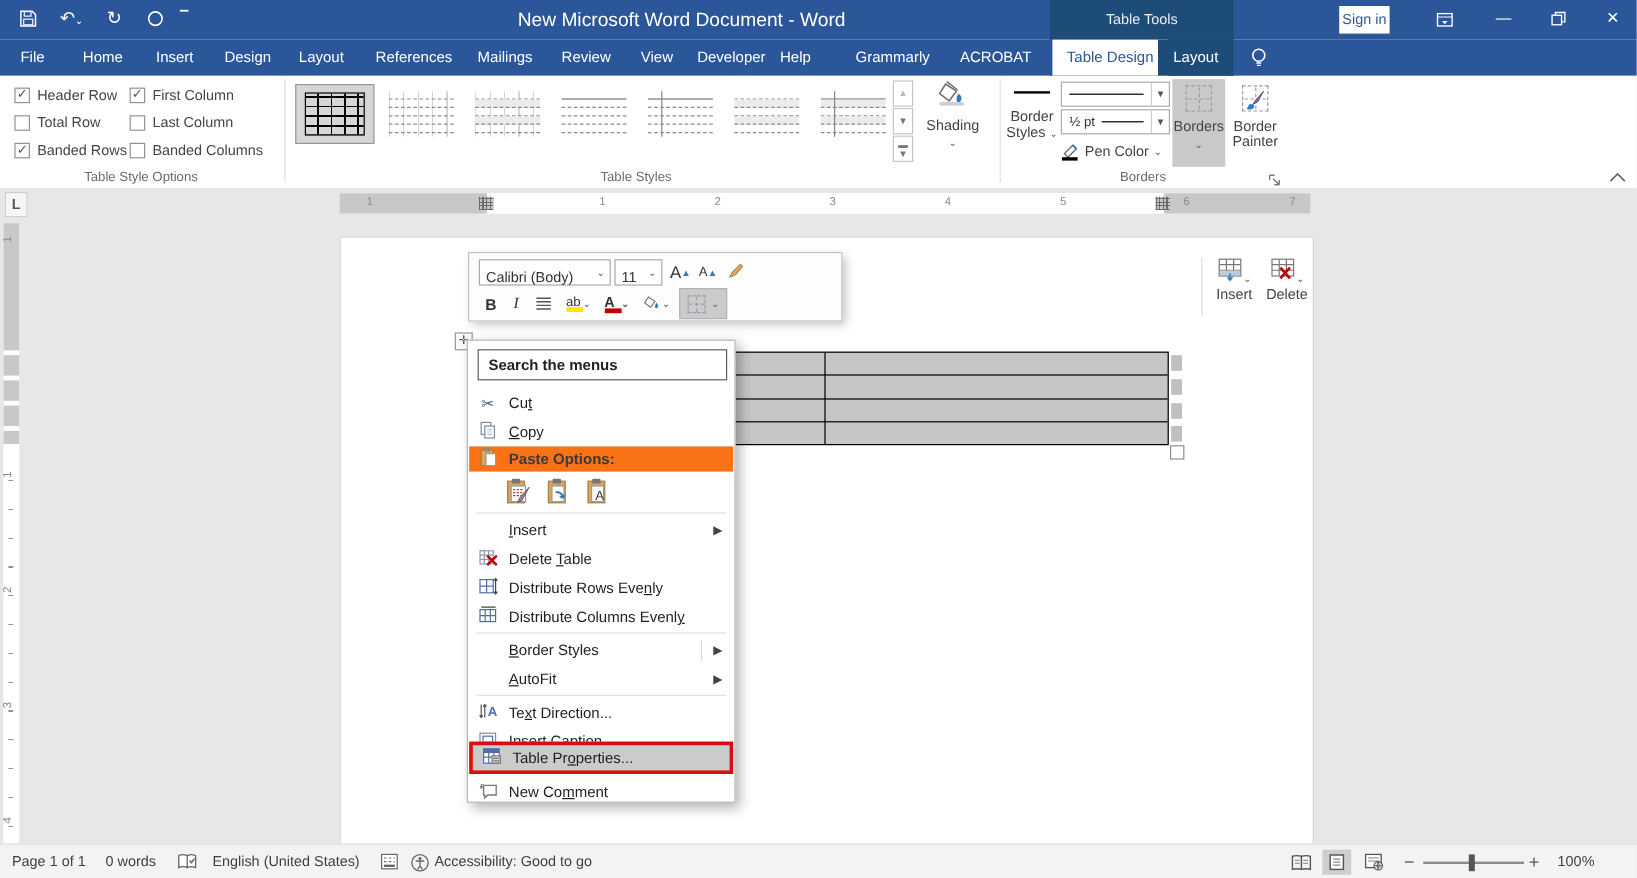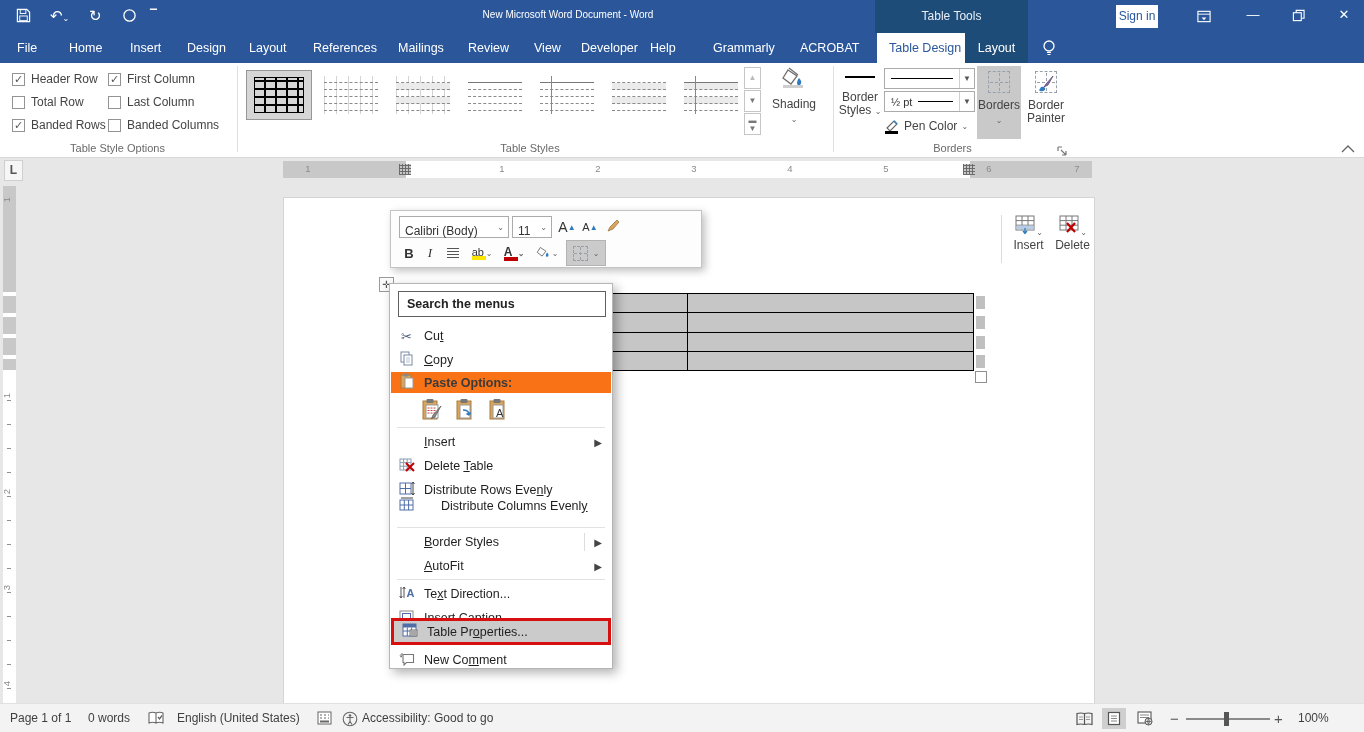--- a/index.html
+++ b/index.html
@@ -3,21 +3,21 @@
 <meta charset="utf-8">
 <style>
   * { margin:0; padding:0; box-sizing:border-box; }
   html,body { width:1364px; height:732px; overflow:hidden; }
   body { font-family:"Liberation Sans", sans-serif; position:relative; background:#e7e7e7; }
   .abs { position:absolute; }
 
   
   #titlebar { position:absolute; left:0; top:0; width:1364px; height:33px; background:#2b579a; color:#fff; z-index:30; }
   .qat-btn { position:absolute; top:6px; color:#fff; font-size:15px; line-height:20px; cursor:default; }
-  #title-text { position:absolute; top:9px; left:413px; width:310px; text-align:center; font-size:10px; color:#fff; white-space:nowrap; }
+  #title-text { position:absolute; top:9px; left:413px; width:310px; text-align:center; font-size:16px; color:#fff; white-space:nowrap; }
   #context-zone { position:absolute; left:875px; top:0; width:153px; height:63px; background:#1e4c78; z-index:31; }
   #context-zone .ctx-label { display:block; text-align:center; margin-top:9px; font-size:12px; color:#e8eef7; }
   #signin-btn { position:absolute; left:1116px; top:5px; width:42px; height:23px; background:#fff; color:#2b579a; font-size:12px; text-align:center; line-height:23px; z-index:32; }
   .win-btn { position:absolute; top:7px; height:20px; color:#fff; font-size:13px; z-index:32; text-align:center; }
 
   
   #tabrow { position:absolute; left:0; top:33px; width:1364px; height:30px; background:#2b579a; z-index:30; }
   .rtab { position:absolute; top:0; height:30px; line-height:30px; color:#fff; font-size:12.5px; white-space:nowrap; }
   .rtab.active { background:#fff; color:#2b579a; padding:0 12px; z-index:33; }
   .ctx-tab { position:absolute; top:0; height:30px; line-height:30px; font-size:12.5px; z-index:33; text-align:center; }
@@ -555,21 +555,21 @@
     <span class="mi-icon">
       <svg width="16" height="15" viewBox="0 0 16 15">
           <rect x="1" y="2" width="11" height="11" fill="#fff" stroke="#4f6ea8"></rect>
           <path d="M1 7.5h11 M6.5 2v11" stroke="#4f6ea8"></path>
           <path d="M14 1 v13 M12.5 3 L14 1 L15.5 3 M12.5 12 L14 14 L15.5 12" stroke="#444" fill="none"></path>
         </svg>
     </span>
     <span class="mi-label"><span>Distribute Rows Eve</span><span class="u">n</span><span>ly</span></span>
   </div>
 
-  <div class="menu-item" style="top:210px;gap:17px;">
+  <div class="menu-item" style="top:218px;">
     <span class="mi-icon">
       <svg width="16" height="15" viewBox="0 0 16 15">
           <rect x="1" y="3" width="13" height="10" fill="#fff" stroke="#4f6ea8"></rect>
           <path d="M1 8h13 M5.3 3v10 M9.6 3v10" stroke="#4f6ea8"></path>
           <path d="M2 1 h12" stroke="#444"></path>
         </svg>
     </span>
     <span class="mi-label"><span>Distribute Columns Evenl</span><span class="u">y</span><span></span></span>
   </div>
 

